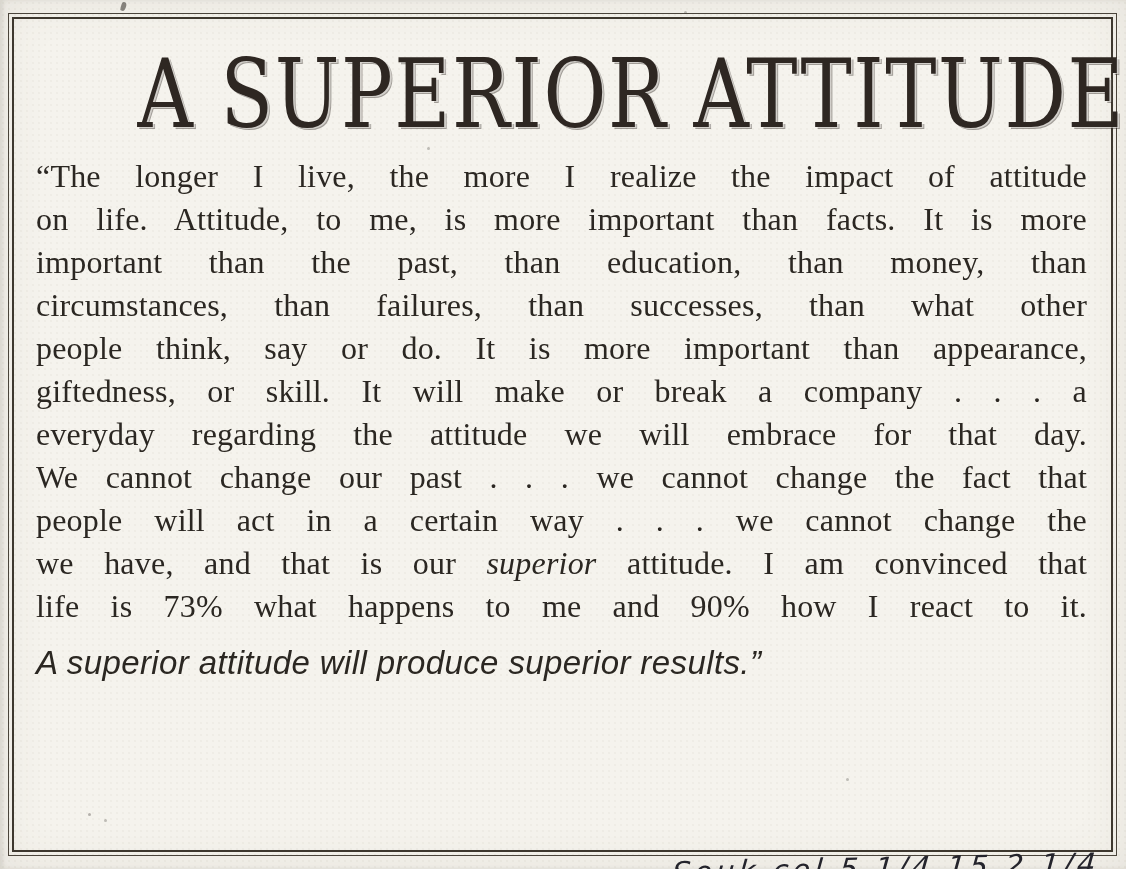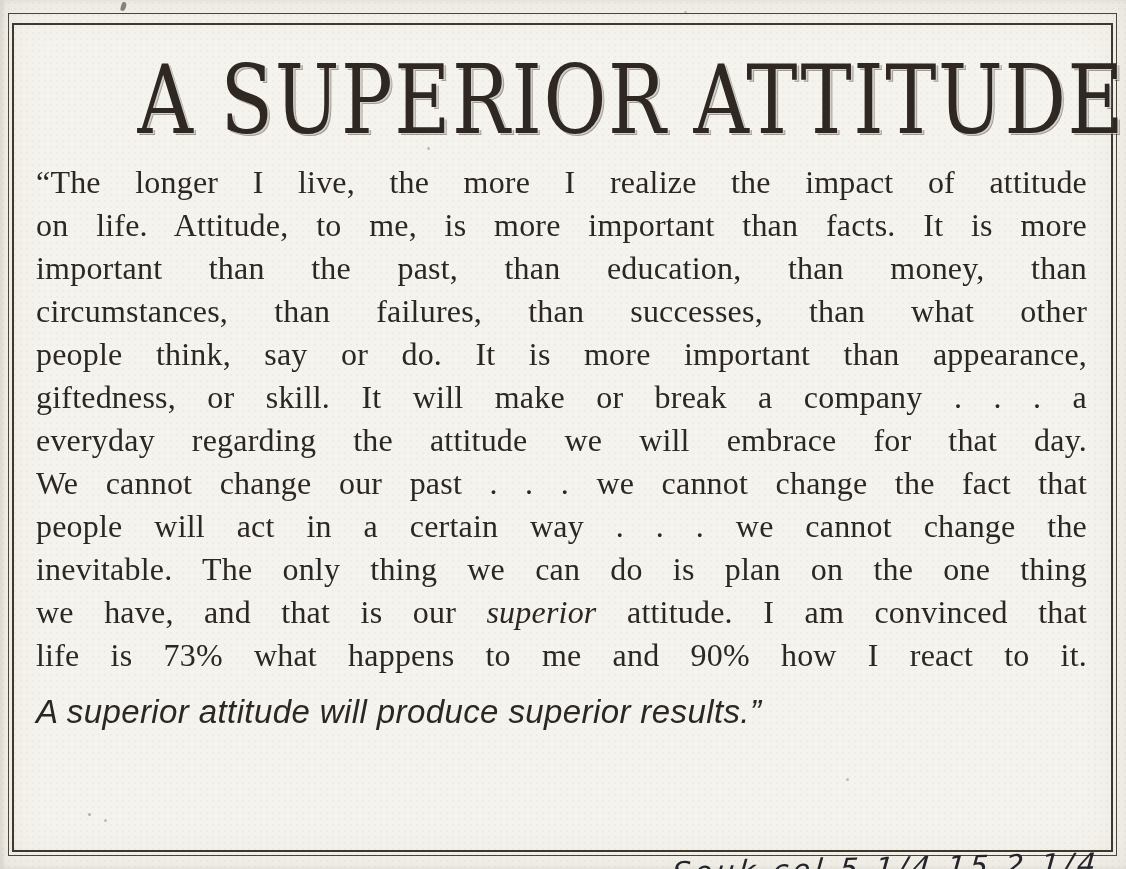--- a/index.html
+++ b/index.html
@@ -16,21 +16,20 @@
     background-size: 6px 6px;
     box-shadow: inset 0 0 46px rgba(95,85,70,0.10), inset 3px 0 4px rgba(80,75,65,0.12);
   }
   .frame-outer {
     position: absolute; left: 8px; top: 13px; right: 9px; bottom: 13px;
     border: 1.5px solid #4a443b;
   }
   .frame-inner {
     position: absolute; inset: 3px;
     border: 2px solid #3e382f;
-    margin-top: 6px;
   }
   .title-wrap {
     margin: 26px 0 0; text-align: center; white-space: nowrap;
   }
   .title {
     display: inline-block;
     transform: scaleX(0.80);
     font-family: "DejaVu Serif", serif;
     font-size: 96px; line-height: 1.04; font-weight: normal;
     letter-spacing: 2px;
@@ -95,21 +94,20 @@
       <div class="quote">
         <p class="jline">“The longer I live, the more I realize the impact of attitude</p>
         <p class="jline">on life. Attitude, to me, is more important than facts. It is more</p>
         <p class="jline">important than the past, than education, than money, than</p>
         <p class="jline">circumstances, than failures, than successes, than what other</p>
         <p class="jline">people think, say or do. It is more important than appearance,</p>
         <p class="jline">giftedness, or skill. It will make or break a company . . . a</p>
         <p class="jline">everyday regarding the attitude we will embrace for that day.</p>
         <p class="jline">We cannot change our past . . . we cannot change the fact that</p>
         <p class="jline">people will act in a certain way . . . we cannot change the</p>
-        <p class="jline">inevitable. The only thing we can do is plan on the one thing</p>
 
         <p class="jline"><span>we have, and that is our </span><em>superior</em><span> attitude. I am convinced that</span></p>
 
         <p class="jline">life is 73% what happens to me and 90% how I react to it.</p>
 
         <p class="closing">A superior attitude will produce superior results.”</p>
       </div>
 
     </div>
   </div>

